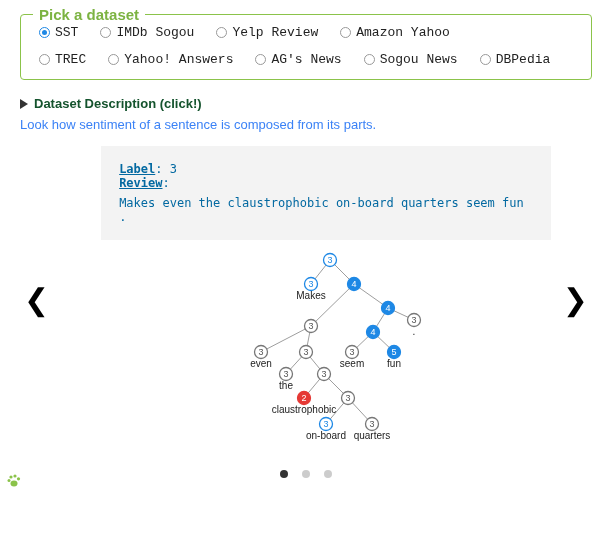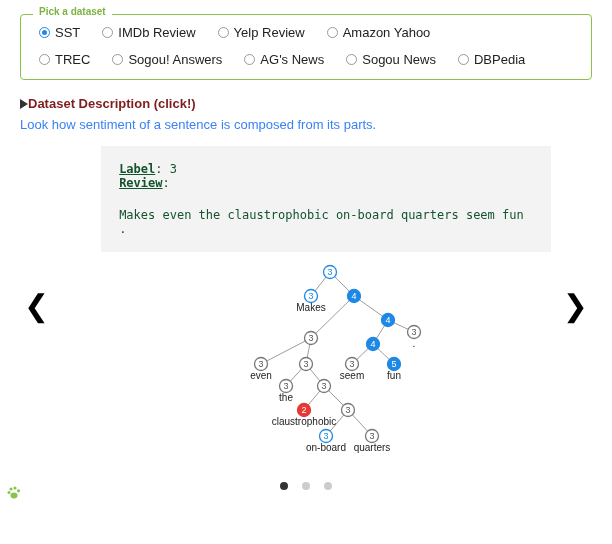--- a/index.html
+++ b/index.html
@@ -15,32 +15,33 @@
   .fieldset {
     border: 1px solid #8bc34a;
     border-radius: 4px;
     padding: 10px 14px 12px 14px;
     margin: 4px 0 16px 0;
     position: relative;
   }
   .legend {
     color: #7cb342;
     font-weight: 600;
-    font-size: 10px;
+    font-size: 15px;
     position: absolute;
     top: -9px;
     left: 12px;
     background: #fff;
     padding: 0 6px;
   }
   .radio-row {
     display: flex;
     flex-wrap: wrap;
     gap: 4px 22px;
     padding-left: 4px;
+    font-family: Liberation Mono, monospace;
   }
   .radio-opt {
     display: inline-flex;
     align-items: center;
     gap: 5px;
     white-space: nowrap;
   }
   .radio-circle {
     width: 11px; height: 11px;
     border: 1px solid #999;
@@ -54,21 +55,22 @@
     border-color: #1e88e5;
   }
   .radio-dot {
     width: 5px; height: 5px;
     background: #1e88e5;
     border-radius: 50%;
   }
   .desc-header {
     display: flex;
     align-items: center;
-    color: #7f1d1d;
+    gap: 6px;
+    color: #14532d;
     font-weight: 600;
     font-size: 13px;
     margin: 14px 0 6px 0;
     cursor: pointer;
   }
   .tri {
     width: 0; height: 0;
     border-top: 5px solid transparent;
     border-bottom: 5px solid transparent;
     border-left: 8px solid #333;
@@ -94,25 +96,25 @@
   }
   .panel {
     flex: 1 1 auto;
     min-width: 0;
   }
   .codebox {
     background: #f3f3f3;
     padding: 16px 18px;
     font-family: ui-monospace, "SF Mono", Menlo, Consolas, monospace;
     font-size: 12px;
-    color: #14532d;
+    color: #0369a1;
     margin-left: 40px;
   }
   .codebox .lbl { font-weight: 700; text-decoration: underline; }
-  .codebox .review-line { margin-top: 18px; }
+  .codebox .review-line { margin-top: 6px; }
   .treewrap {
     display: flex;
     justify-content: center;
     margin-top: 12px;
   }
   .tree-svg { display: block; }
   .node-txt { font: 9px sans-serif; text-anchor: middle; dominant-baseline: central; }
   .word-txt { font: 10px sans-serif; text-anchor: middle; fill: #222; }
   .edge { stroke: #9e9e9e; stroke-width: 1; fill: none; }
   .dots {
@@ -142,38 +144,38 @@
   <span class="legend">Pick a dataset</span>
   <div class="radio-row" id="radio-row">
       <label class="radio-opt">
         <span class="radio-circle selected">
           <span class="radio-dot"></span>
         </span>
         <span>SST</span>
       </label>
       <label class="radio-opt">
         <span class="radio-circle"></span>
-        <span>IMDb Review</span>
+        <span>IMDb Sogou</span>
       </label>
       <label class="radio-opt">
         <span class="radio-circle"></span>
         <span>Yelp Review</span>
       </label>
       <label class="radio-opt">
         <span class="radio-circle"></span>
         <span>Amazon Yahoo</span>
       </label>
       <div style="flex-basis: 100%; height: 4px;"></div>
       <label class="radio-opt">
         <span class="radio-circle"></span>
         <span>TREC</span>
       </label>
       <label class="radio-opt">
         <span class="radio-circle"></span>
-        <span>Sogou! Answers</span>
+        <span>Yahoo! Answers</span>
       </label>
       <label class="radio-opt">
         <span class="radio-circle"></span>
         <span>AG's News</span>
       </label>
       <label class="radio-opt">
         <span class="radio-circle"></span>
         <span>Sogou News</span>
       </label>
       <label class="radio-opt">

